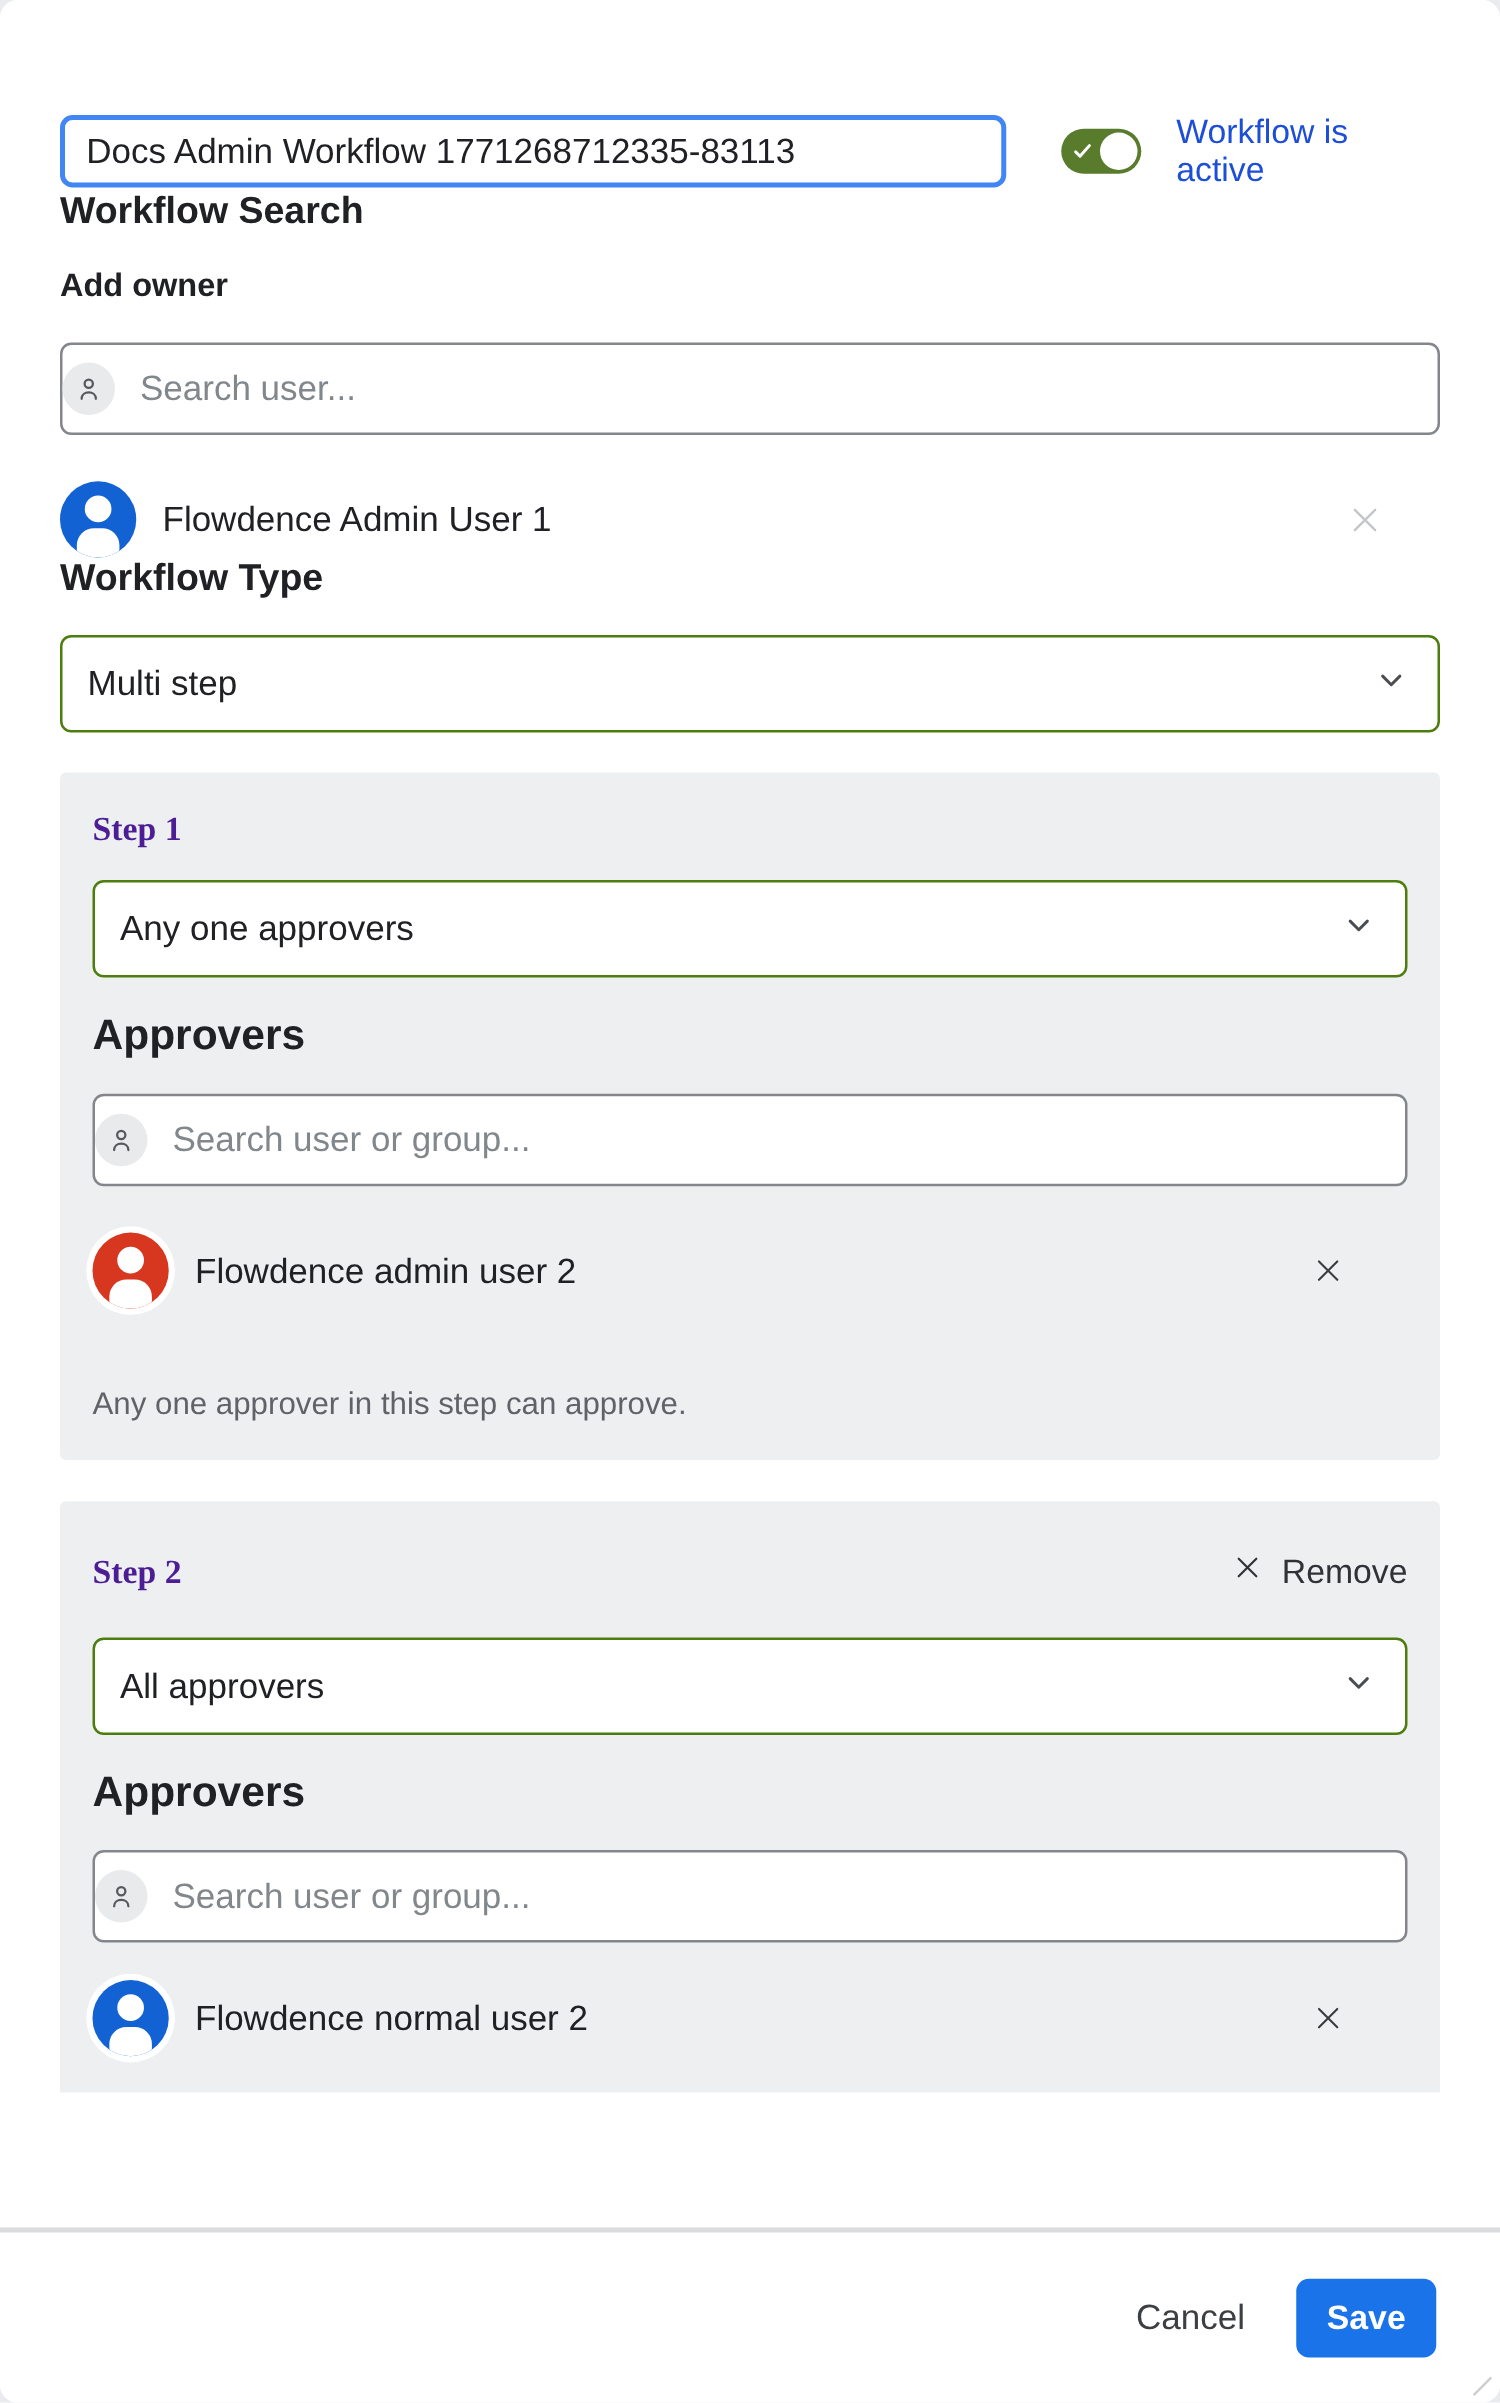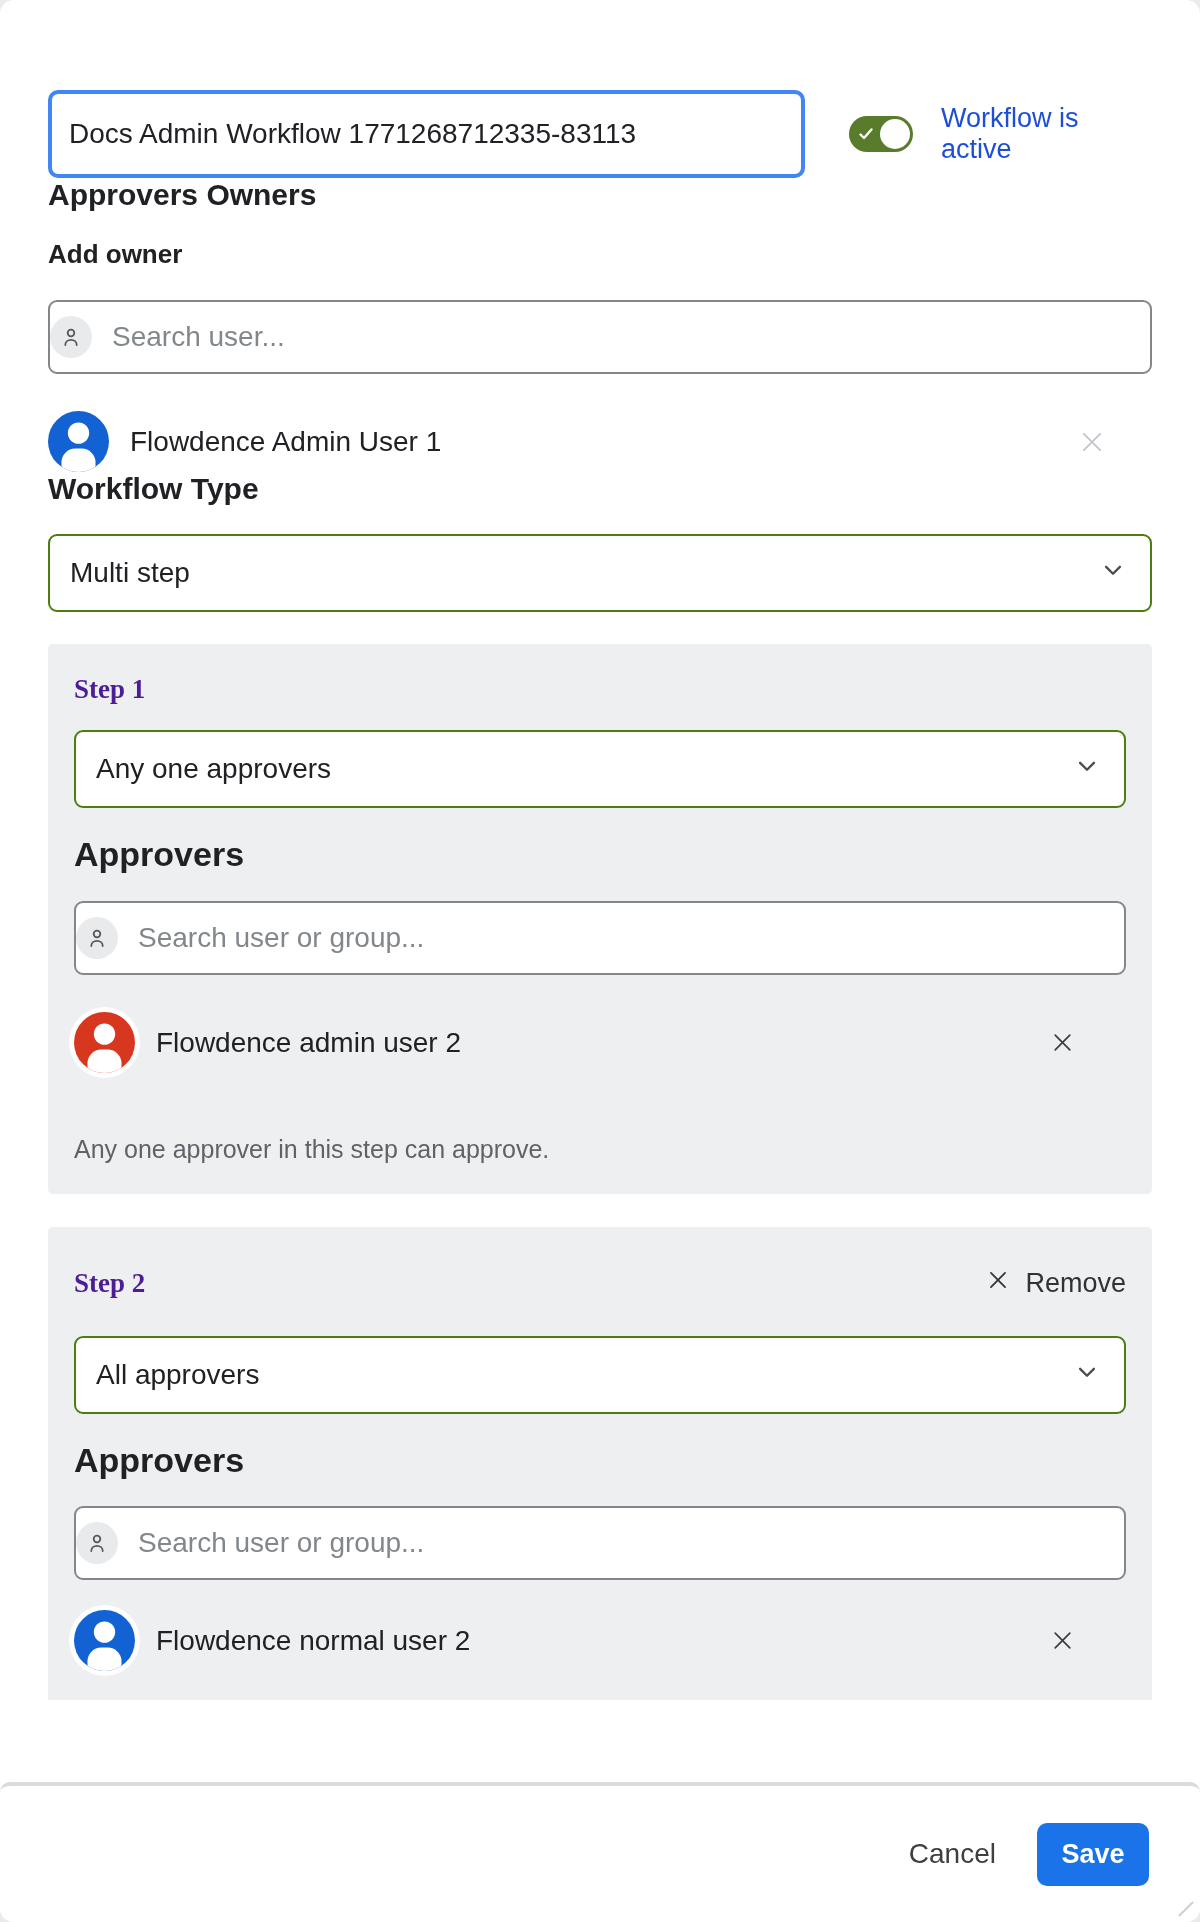--- a/index.html
+++ b/index.html
@@ -18,21 +18,21 @@
     overflow:hidden;
   }
   .content { padding:52px 48px 0 48px; }
 
   h1.dialog-title {
     margin:0; font-size:40px; font-weight:700; color:#1f2329; letter-spacing:-0.3px;
   }
 
   .name-row { display:flex; align-items:center; margin-top:38px; }
   .name-input {
-    width:757px; height:88px; box-sizing:border-box;
+    width:757px; height:58px; box-sizing:border-box;
     border:4px solid #4285f4; border-radius:10px;
     padding:0 17px; font-size:28px; color:#202124;
     font-family:"Liberation Sans", sans-serif;
     outline:none; flex:none;
   }
   .toggle-group { display:flex; align-items:center; margin-left:44px; }
   .toggle {
     position:relative; width:64px; height:36px; border-radius:18px;
     background:#587c2c; flex:none; cursor:pointer; border:none; padding:0;
   }
@@ -104,21 +104,21 @@
   .step .select { margin-top:25px; }
   .step .field-label { margin-top:27px; font-size:34px; }
   .step .search-box { margin-top:27px; }
   .help-text { margin-top:62px; padding-bottom:30px; font-size:25px; color:#5f6368; }
 
   .footer {
     position:absolute; left:0; bottom:0; width:100%; height:140px;
     box-sizing:content-box; background:#ffffff;
     border-top:4px solid #d9dbdd;
     display:flex; align-items:center; justify-content:flex-end;
-    gap:41px; padding-right:51px; box-sizing:border-box;border-radius:10px;
+    gap:41px; padding-right:51px; box-sizing:border-box;
   }
   .cancel-btn {
     background:none; border:none; padding:0; cursor:pointer;
     font-size:28px; color:#3c4043; font-family:"Liberation Sans", sans-serif;
   }
   .save-btn {
     width:112px; height:63px; border:none; border-radius:10px; cursor:pointer;
     background:#1a73e8; color:#ffffff; font-size:27px; font-weight:700;
     font-family:"Liberation Sans", sans-serif;
   }
@@ -142,21 +142,21 @@
             <svg width="18" height="18" viewBox="0 0 18 18">
                 <path d="M3.5 9.5 L7 13 L14.5 4.5" fill="none" stroke="#ffffff" stroke-width="2.4" stroke-linecap="round" stroke-linejoin="round"></path>
               </svg>
           </span>
           <span class="knob"></span>
         </button>
         <span class="toggle-label">Workflow is active</span>
       </div>
     </div>
 
-    <h2 class="section-heading mt-owners">Approvers Owners</h2>
+    <h2 class="section-heading mt-owners">Workflow Search</h2>
     <div class="field-label">Add owner</div>
 
     <div class="search-box">
       <span class="search-avatar">
         <svg width="24" height="24" viewBox="0 0 24 24" fill="none" stroke="#55585c" stroke-width="1.8" stroke-linecap="round">
           <circle cx="12" cy="8" r="3.3"></circle>
           <path d="M6.3 20c0-3.2 2.6-5.1 5.7-5.1s5.7 1.9 5.7 5.1"></path>
         </svg>
       </span>
       <input type="text" placeholder="Search user..." style="">

